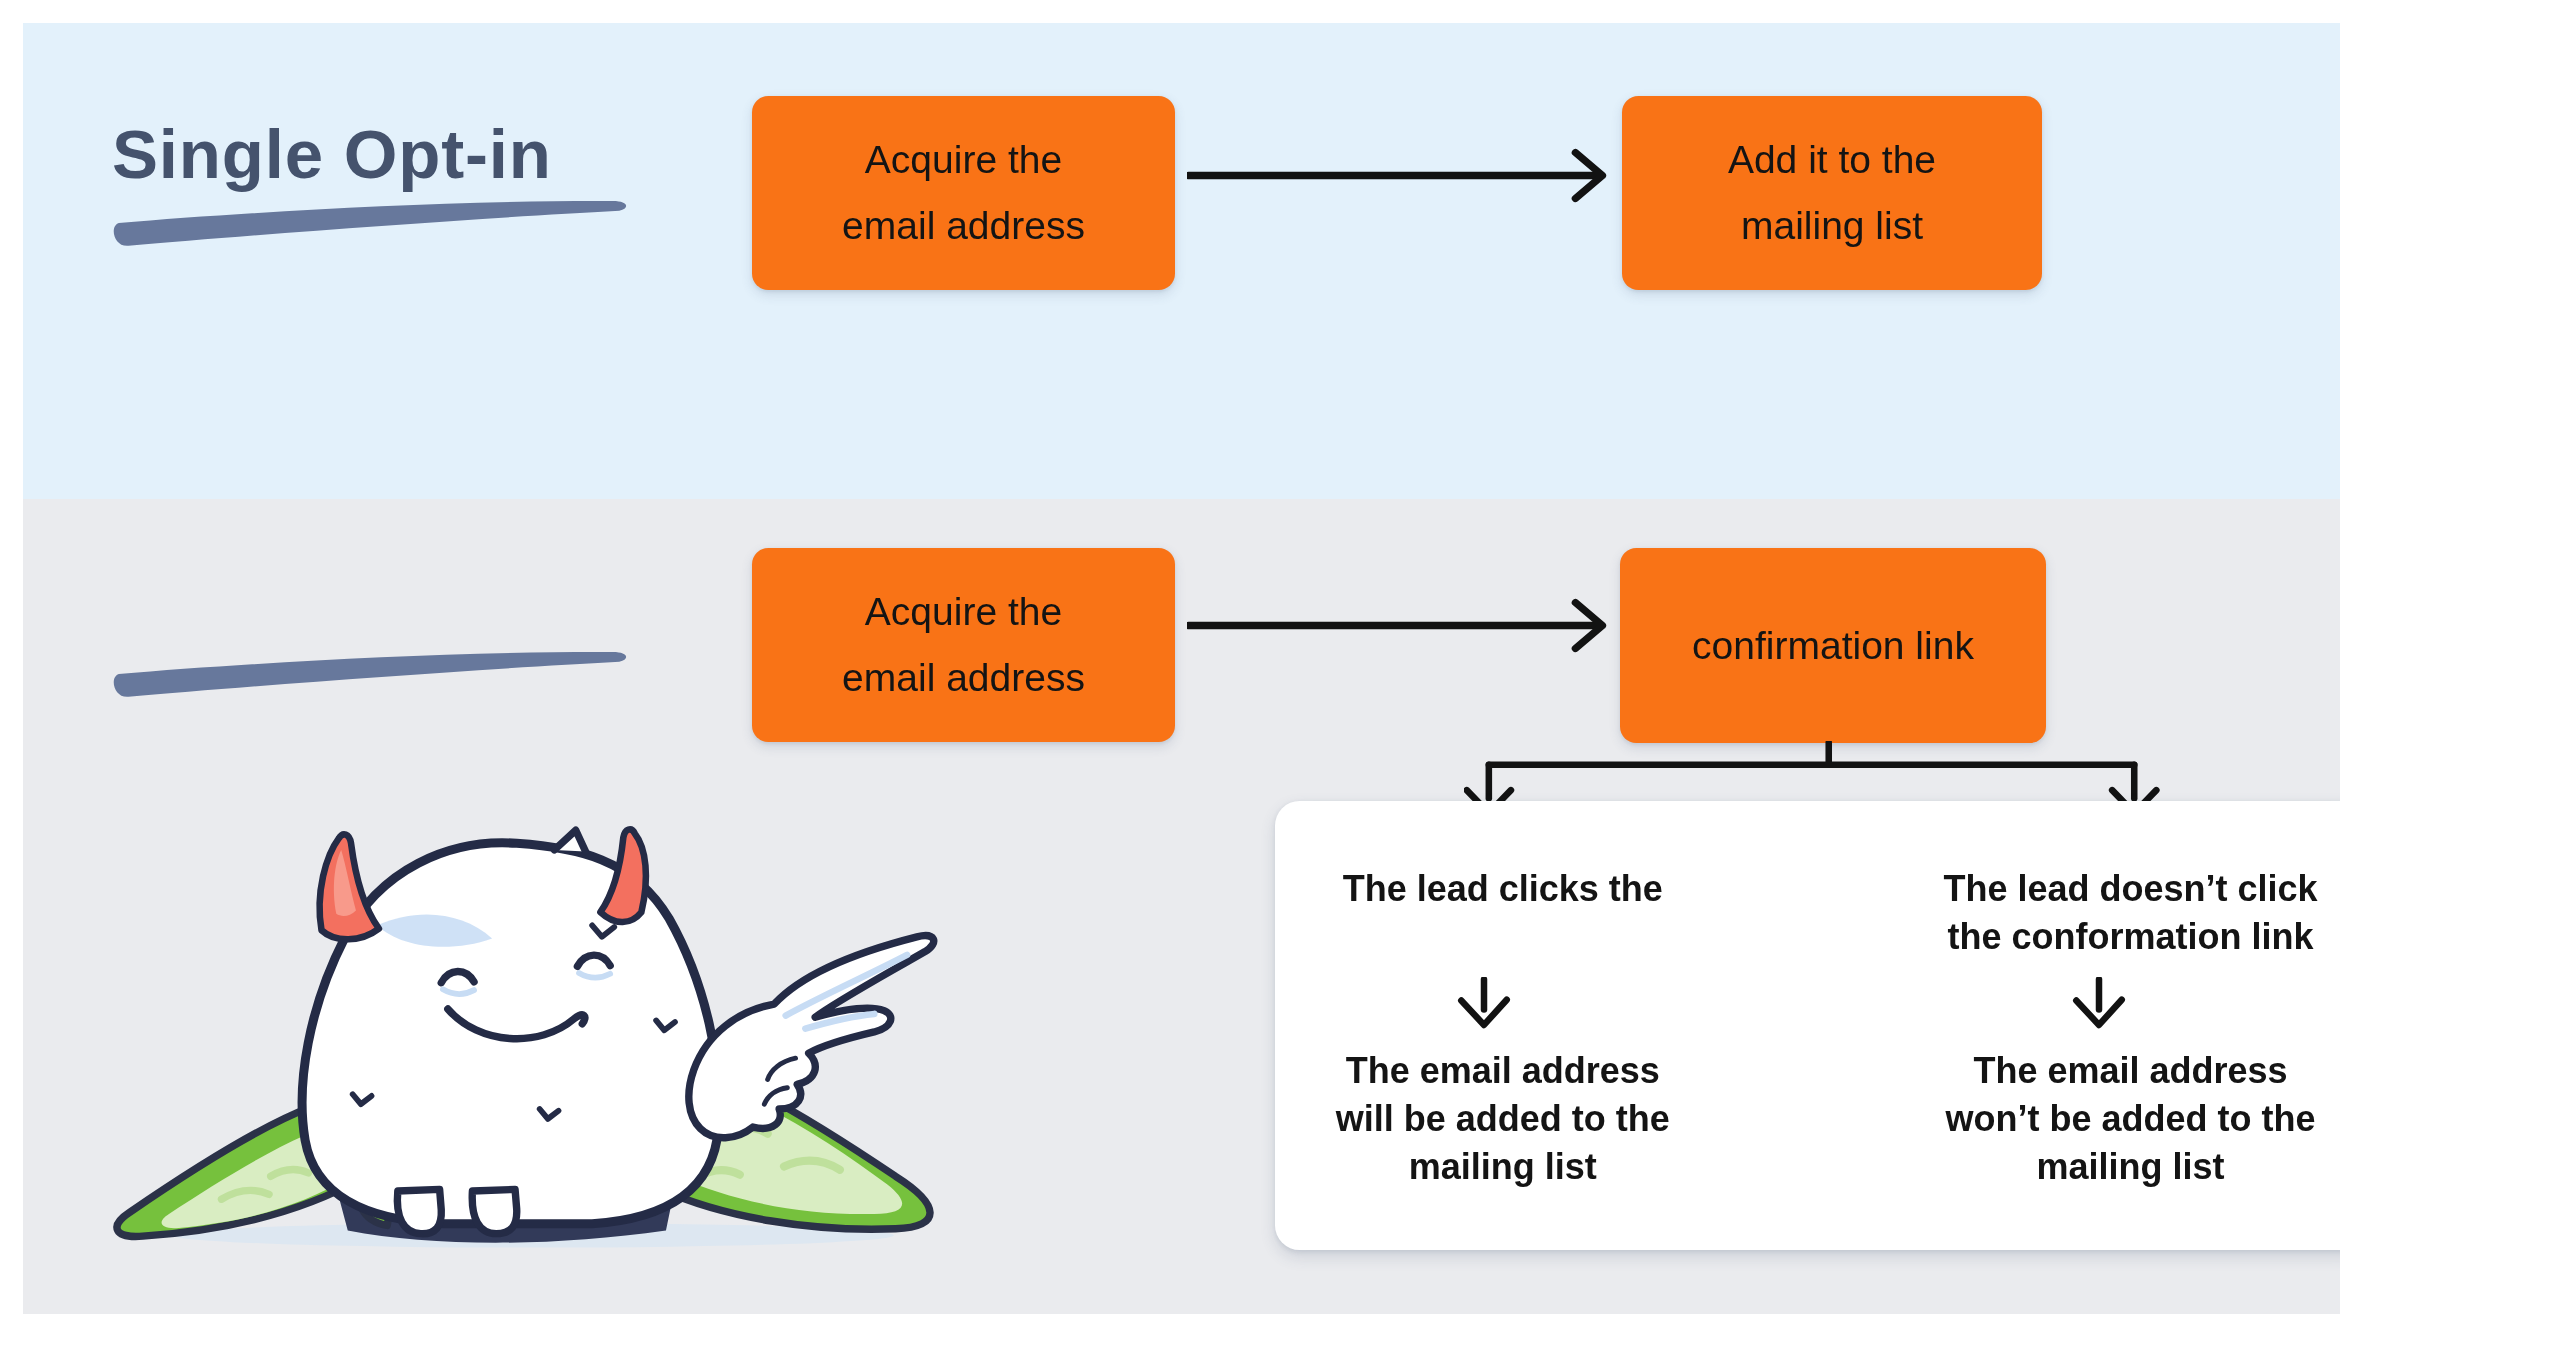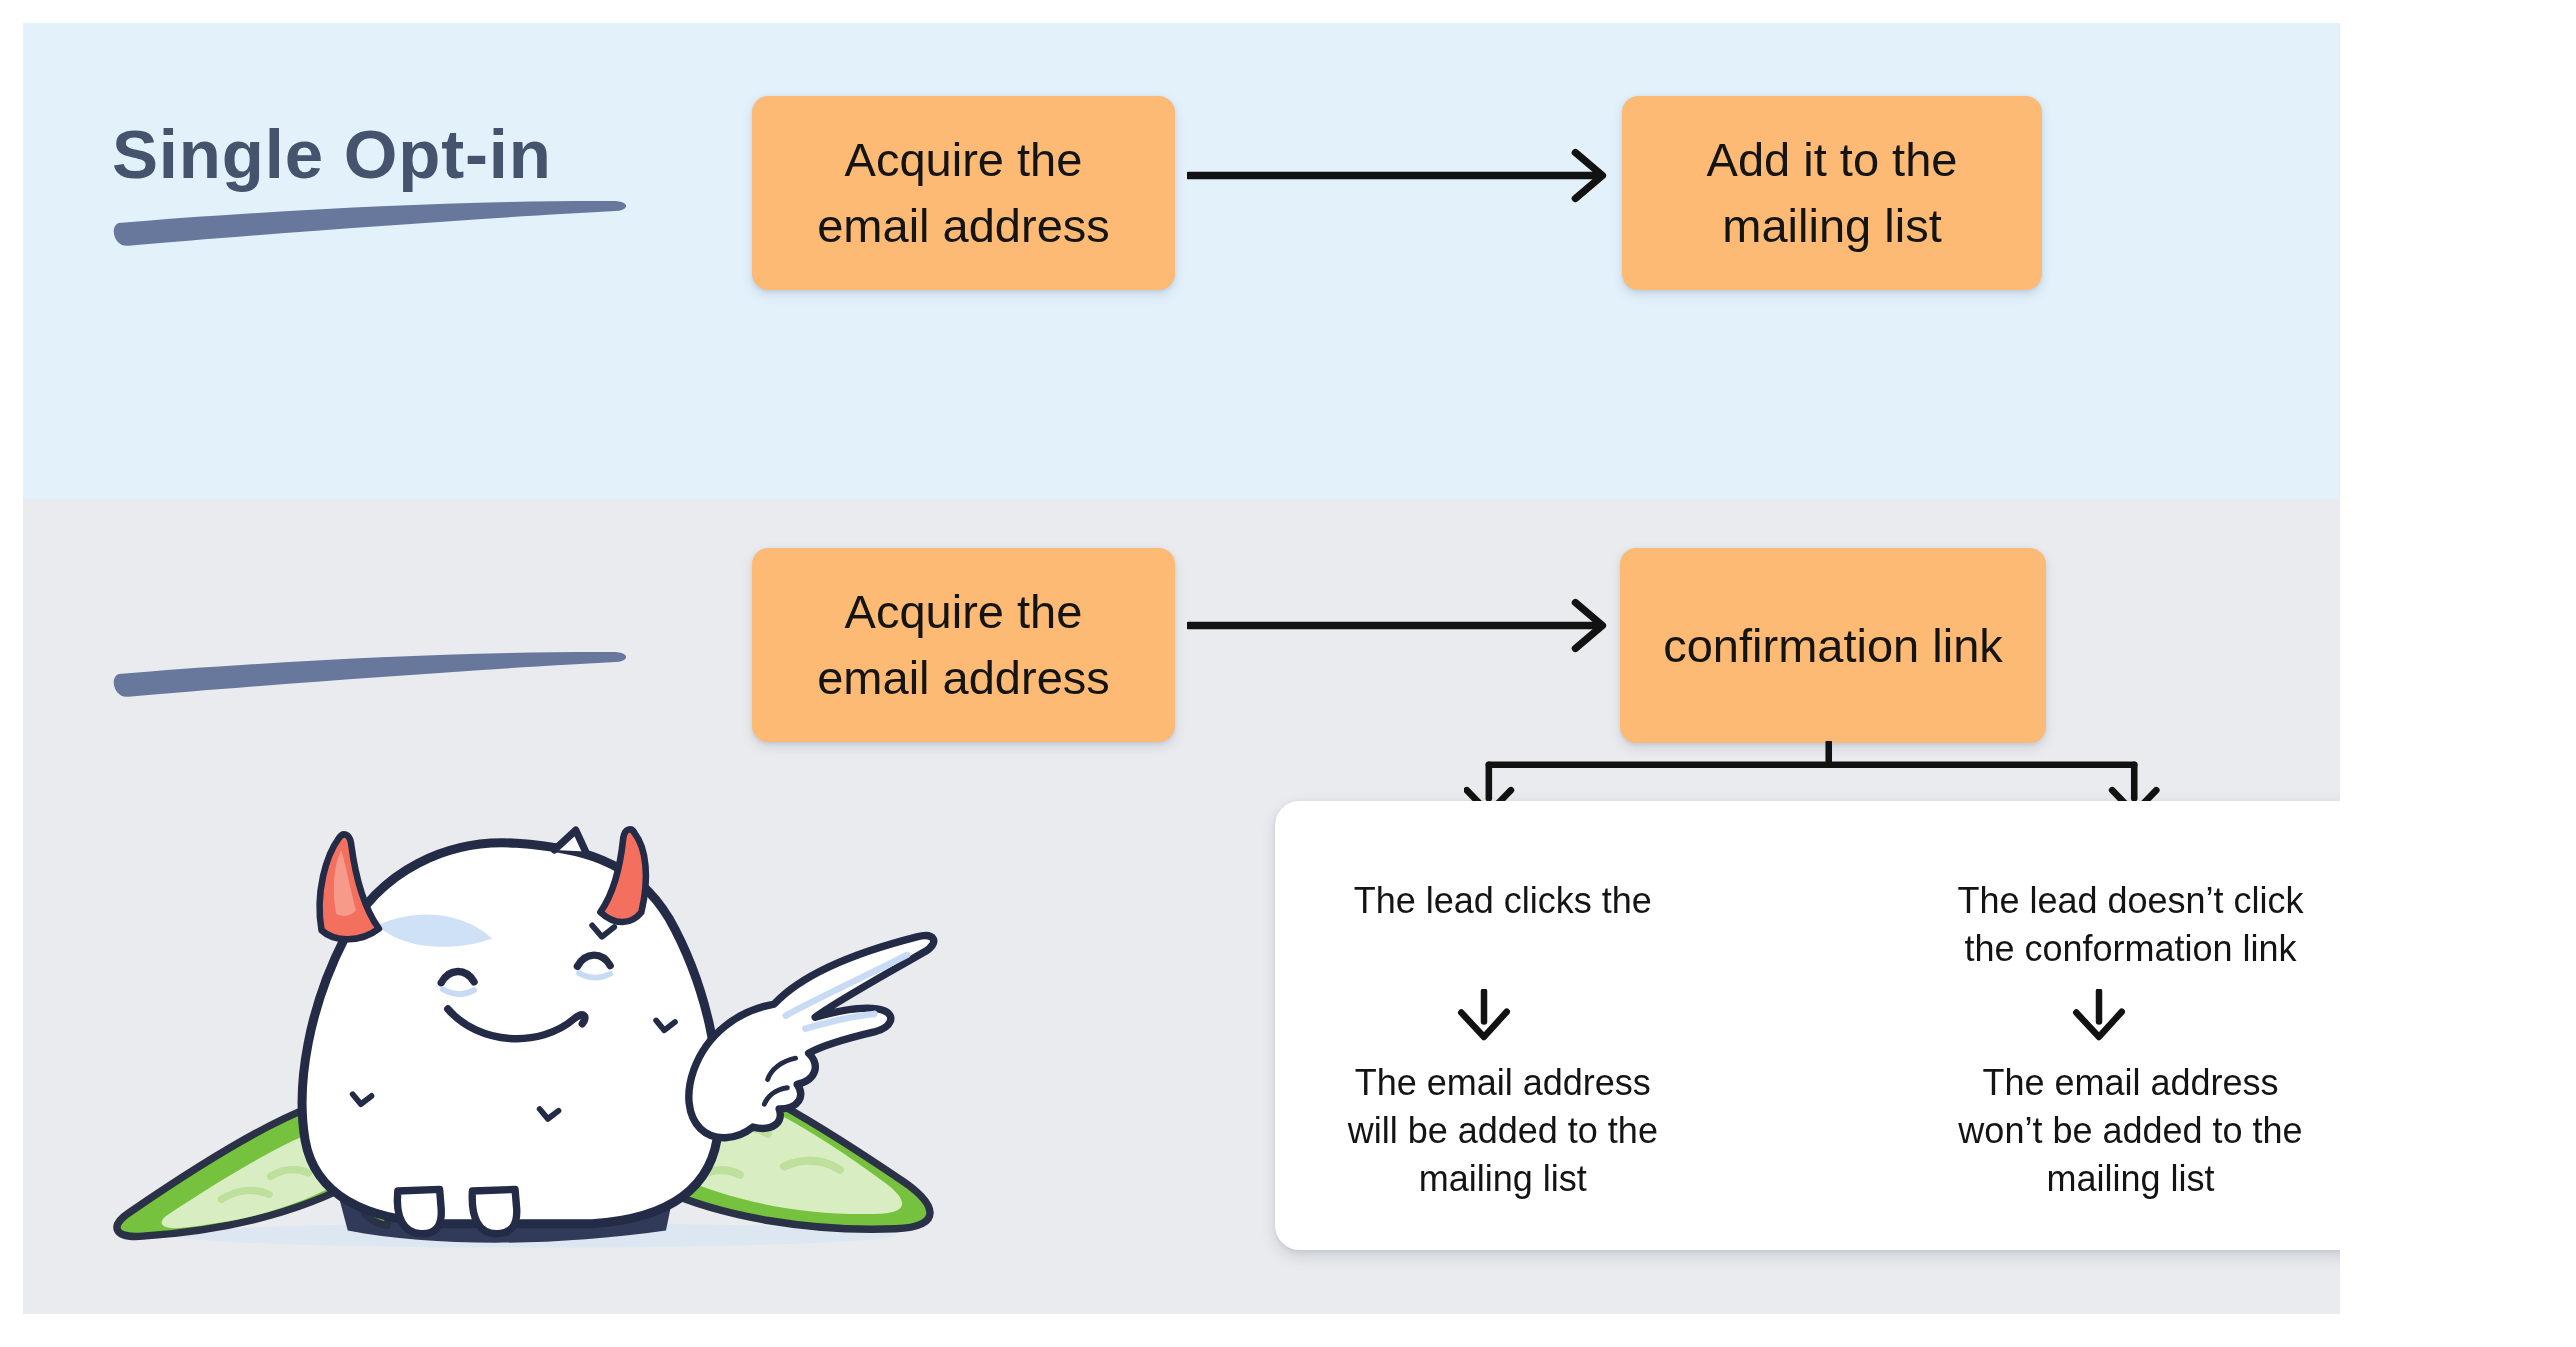--- a/index.html
+++ b/index.html
@@ -39,51 +39,52 @@
     line-height: 1;
     white-space: nowrap;
   }
   .title-underline {
     position: absolute;
     width: 533px;
     height: 52px;
   }
   .flow-box {
     position: absolute;
-    background: #fdba74;
+    background: #f97316;
     border-radius: 16.4px;
     box-shadow: 0 4.9px 11.5px rgba(60, 80, 110, 0.14), 0 1.6px 3.3px rgba(60, 80, 110, 0.10);
     display: flex;
     flex-direction: column;
     align-items: center;
     justify-content: center;
     text-align: center;
-    font-size: 47px;
+    font-size: 39px;
     line-height: 66px;
     color: #141414;
     white-space: nowrap;
   }
   .arrow-svg {
     position: absolute;
   }
   .outcomes-box {
     position: absolute;
     left: 1275px;
     top: 801px;
     width: 1094px;
     height: 449px;
     background: #ffffff;
     border-radius: 24.6px;
     box-shadow: 0 6.6px 14.8px rgba(60, 80, 110, 0.16), 0 1.6px 4.1px rgba(60, 80, 110, 0.10);
   }
   .outcome-col {
     position: absolute;
-    top: 12px;
+    top: 0;
     width: 431px;
     height: 100%;
+    font-weight: bold;
   }
   .outcome-col.left  { left: 12.3px; }
   .outcome-col.right { left: 640px; }
   .condition-text, .result-text {
     position: absolute;
     width: 100%;
     text-align: center;
     font-size: 36px;
     color: #141414;
     white-space: nowrap;

